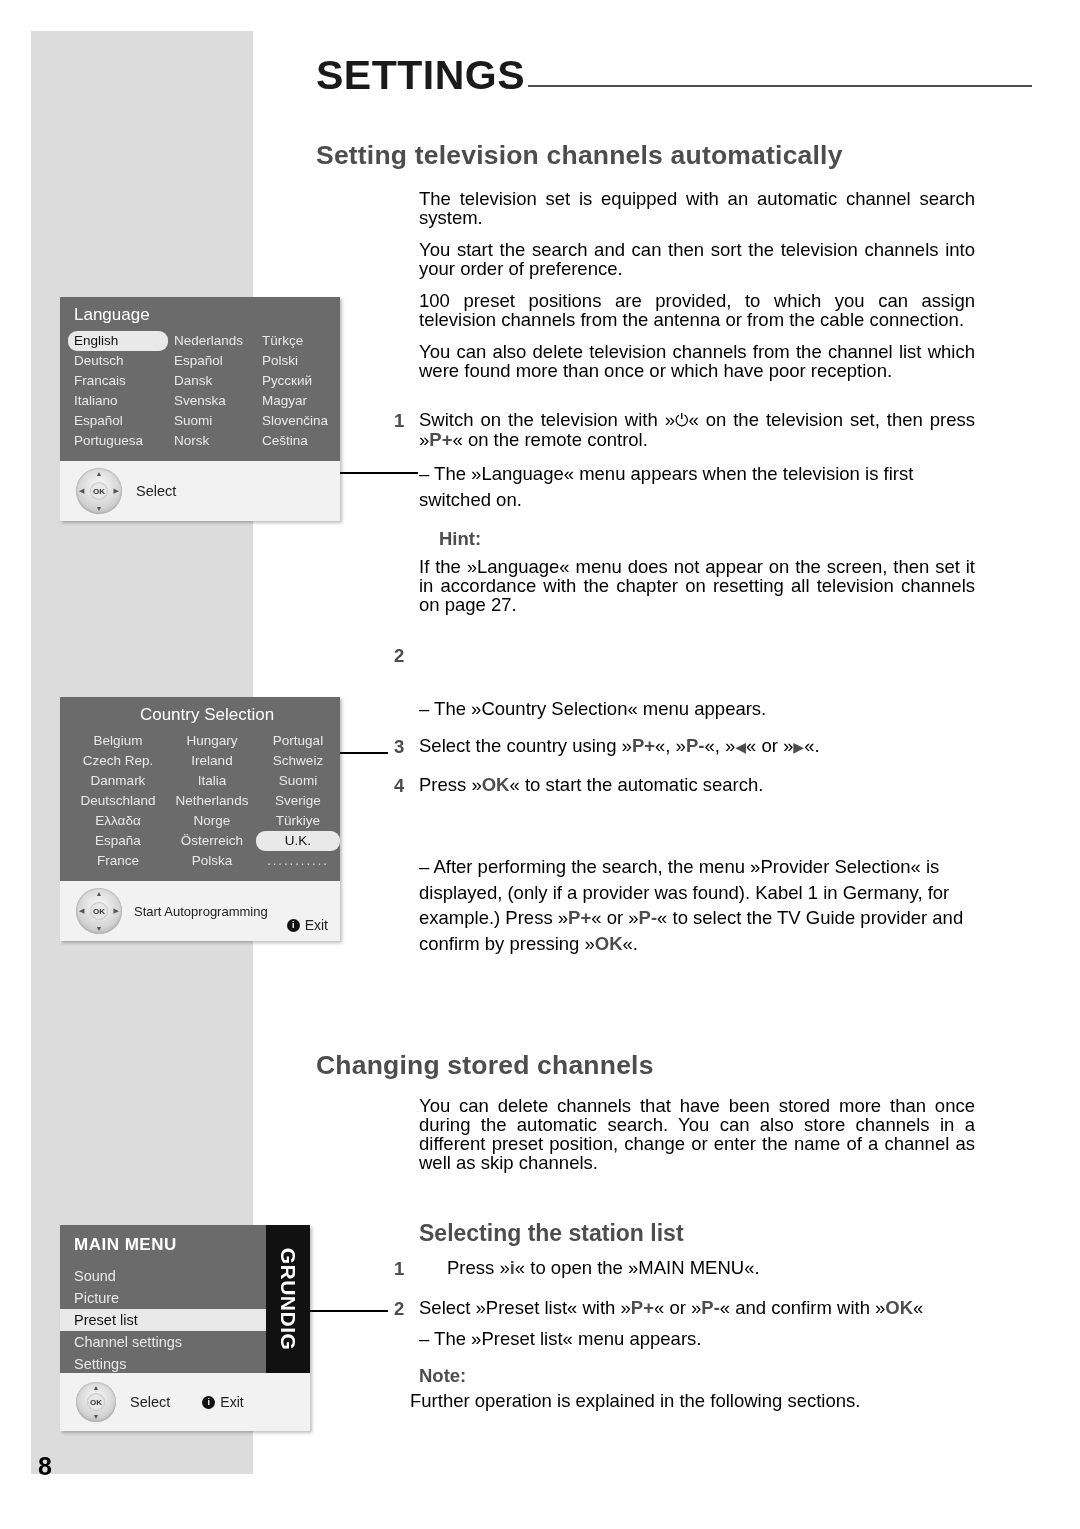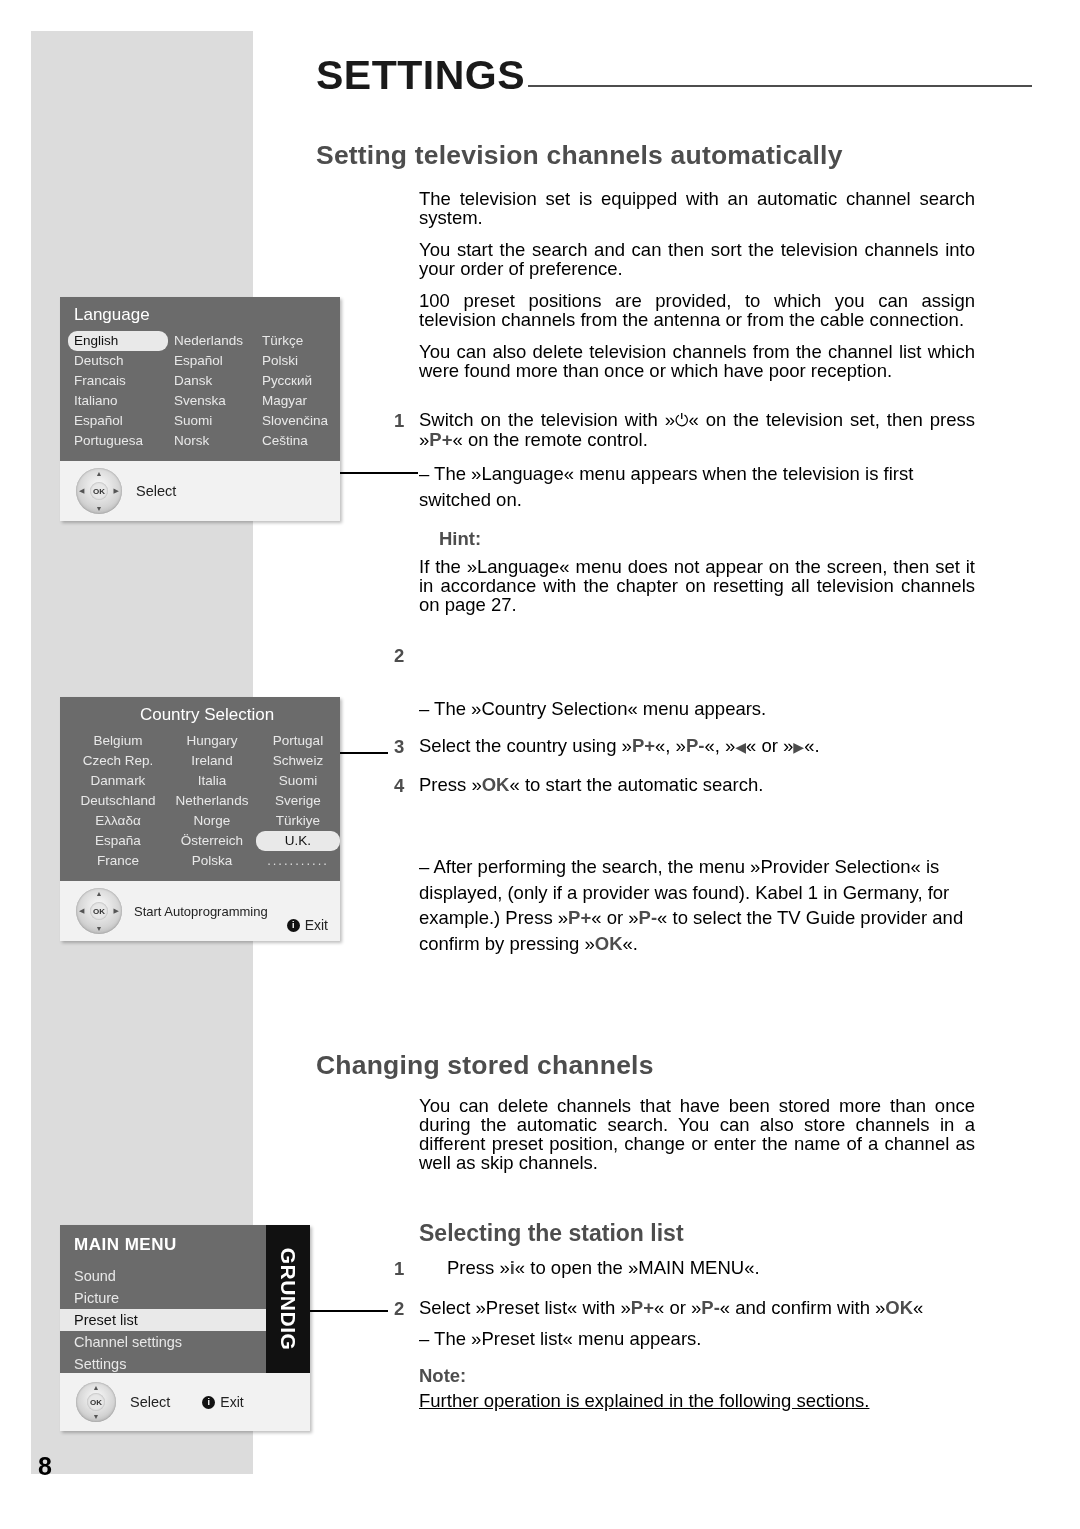--- a/index.html
+++ b/index.html
@@ -198,21 +198,21 @@
     <span>Press »</span><b class="k">i</b><span>« to open the »MAIN MENU«.</span>
   </div>
 
   <div class="num" style="left:394px;top:1298px;">2</div>
   <div class="body-text" style="left:419px;top:1298px;width:556px;">
     <span>Select »Preset list« with »</span><b class="k">P+</b><span>« or »</span><b class="k">P-</b><span>« and confirm with »</span><b class="k">OK</b><span>«</span>
   </div>
   <div class="dash" style="top:1326px;width:556px;">– The »Preset list« menu appears.</div>
 
   <div class="hint" style="top:1365px;">Note:</div>
-  <div class="body-text nojust" style="left:419px;top:1391px;width:556px;text-decoration:underline;">Further operation is explained in the following sections.</div>
+  <div class="body-text nojust" style="left:410px;top:1391px;width:556px;">Further operation is explained in the following sections.</div>
 
   <div class="osd" style="left:60px;top:297px;width:280px;">
     <div class="osd-top">
       <div class="osd-title">Language</div>
       <div class="osd-cols">
         <div class="osd-col" style="width:100px;padding-left:8px;">
           <div class="osd-item sel">English</div>
           <div class="osd-item">Deutsch</div>
           <div class="osd-item">Francais</div>
           <div class="osd-item">Italiano</div>

